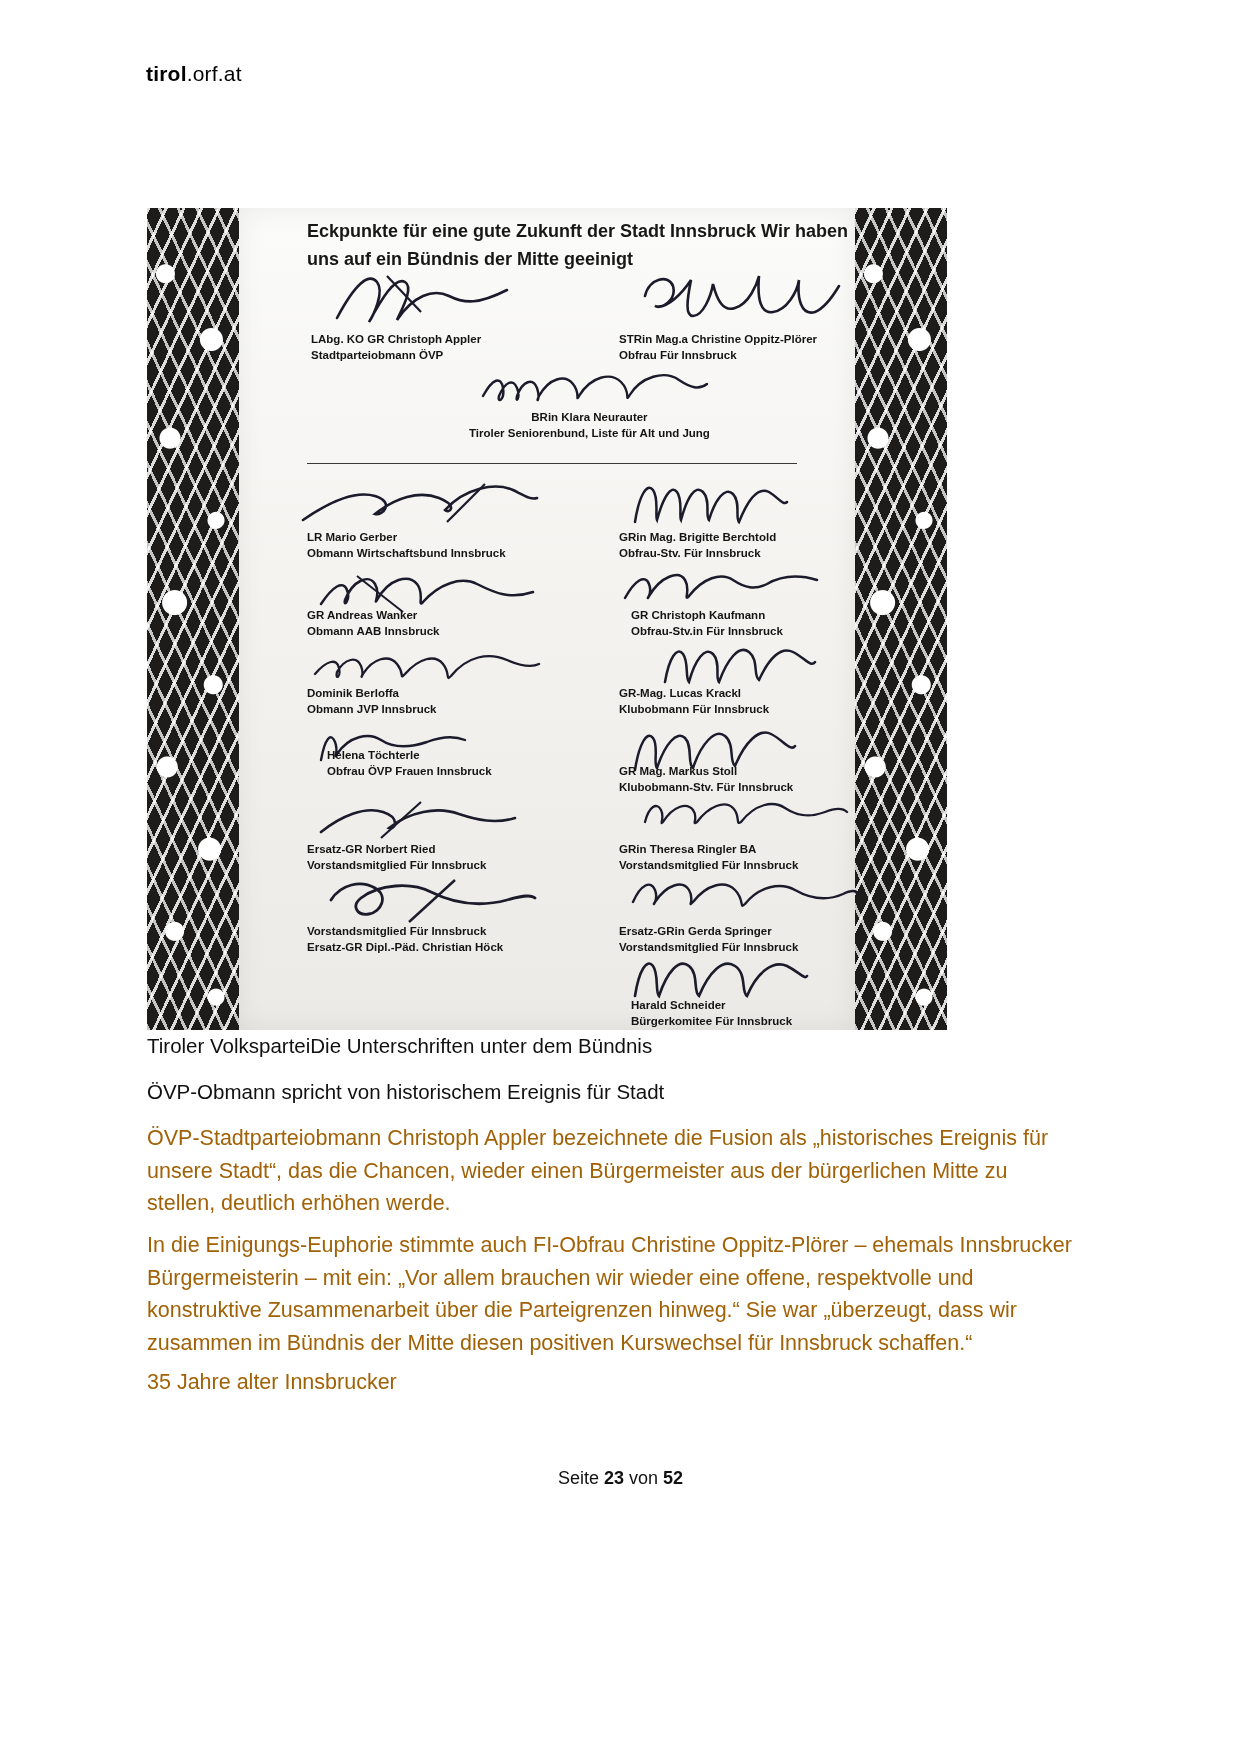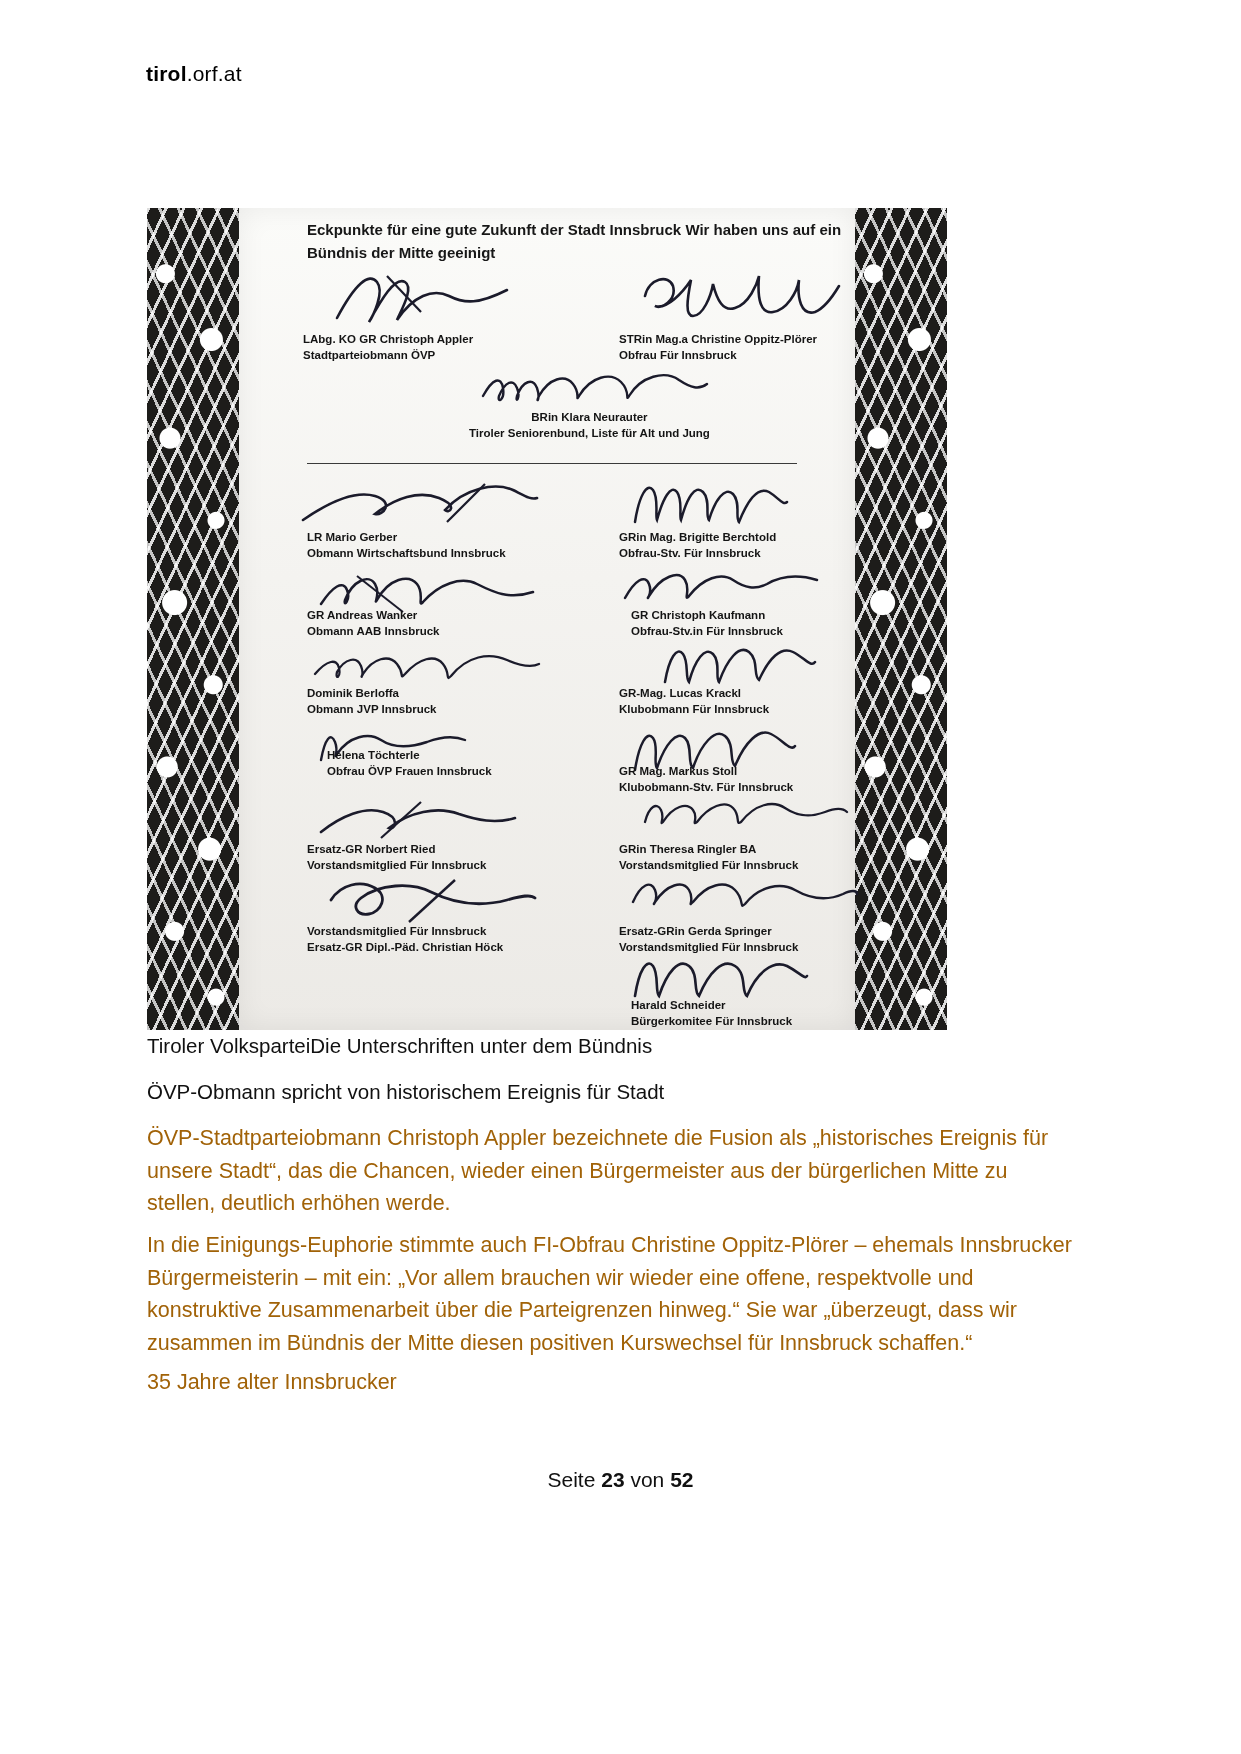--- a/index.html
+++ b/index.html
@@ -69,21 +69,21 @@
     right: 92px;
     top: 0;
     bottom: 0;
     background: linear-gradient(180deg,#fbfbf9 0%, #f4f3f0 45%, #eceae6 100%);
     box-shadow: inset 0 0 28px rgba(0,0,0,0.07);
   }
   .doc-head {
     position: absolute;
     left: 68px;
     top: 10px;
-    font-size: 15px;
+    font-size: 18px;
     font-weight: bold;
     line-height: 1.55;
     color: #171717;
   }
   .sig-sep {
     position: absolute;
     left: 68px;
     top: 255px;
     width: 490px;
     height: 1px;
@@ -130,21 +130,21 @@
   .para.p1 { top: 1122px; }
   .para.p2 { top: 1229px; }
   .para.p3 { top: 1366px; }
 
   .footer {
     position: absolute;
     left: 0;
     right: 0;
     top: 1468px;
     text-align: center;
-    font-size: 21px;
+    font-size: 18px;
     color: #111;
   }
   .footer b { font-weight: bold; }
 </style>
 </head>
 <body>
 
 <div class="page">
 
   <div class="site-label">
@@ -167,21 +167,21 @@
             <path d="M8 48 C26 14 40 2 48 12 C56 22 44 46 40 52 C52 30 66 6 76 12 C86 18 70 44 68 50 C84 26 104 18 120 26 C136 34 150 34 178 20" fill="none" stroke="#1b1b2b" stroke-width="2.6" stroke-linecap="round"></path>
             <path d="M58 6 L92 42" fill="none" stroke="#1b1b2b" stroke-width="2.2"></path>
           </svg>
       </div>
       <div class="scrawl" style="left:400px; top:58px;">
         <svg width="205" height="62" viewBox="0 0 205 62">
             <path d="M6 30 C10 12 30 8 34 20 C38 34 22 44 16 40 C28 44 44 26 52 14 C48 34 46 50 54 50 C64 50 72 30 74 18 C78 34 84 46 96 42 C110 38 118 18 120 10 C118 34 122 48 134 46 C148 44 158 26 160 14 C158 32 162 50 176 46 C186 42 194 30 200 20" fill="none" stroke="#1b1b2b" stroke-width="2.6" stroke-linecap="round"></path>
           </svg>
       </div>
 
-      <div class="block" style="left:64px; top:124px;">
+      <div class="block" style="left:72px; top:124px;">
         <span class="ln">LAbg. KO GR Christoph Appler</span>
         <span class="ln">Stadtparteiobmann ÖVP</span>
       </div>
       <div class="block" style="left:380px; top:124px;">
         <span class="ln">STRin Mag.a Christine Oppitz-Plörer</span>
         <span class="ln">Obfrau Für Innsbruck</span>
       </div>
 
       <div class="scrawl" style="left:240px; top:160px;">
         <svg width="230" height="42" viewBox="0 0 230 42">

